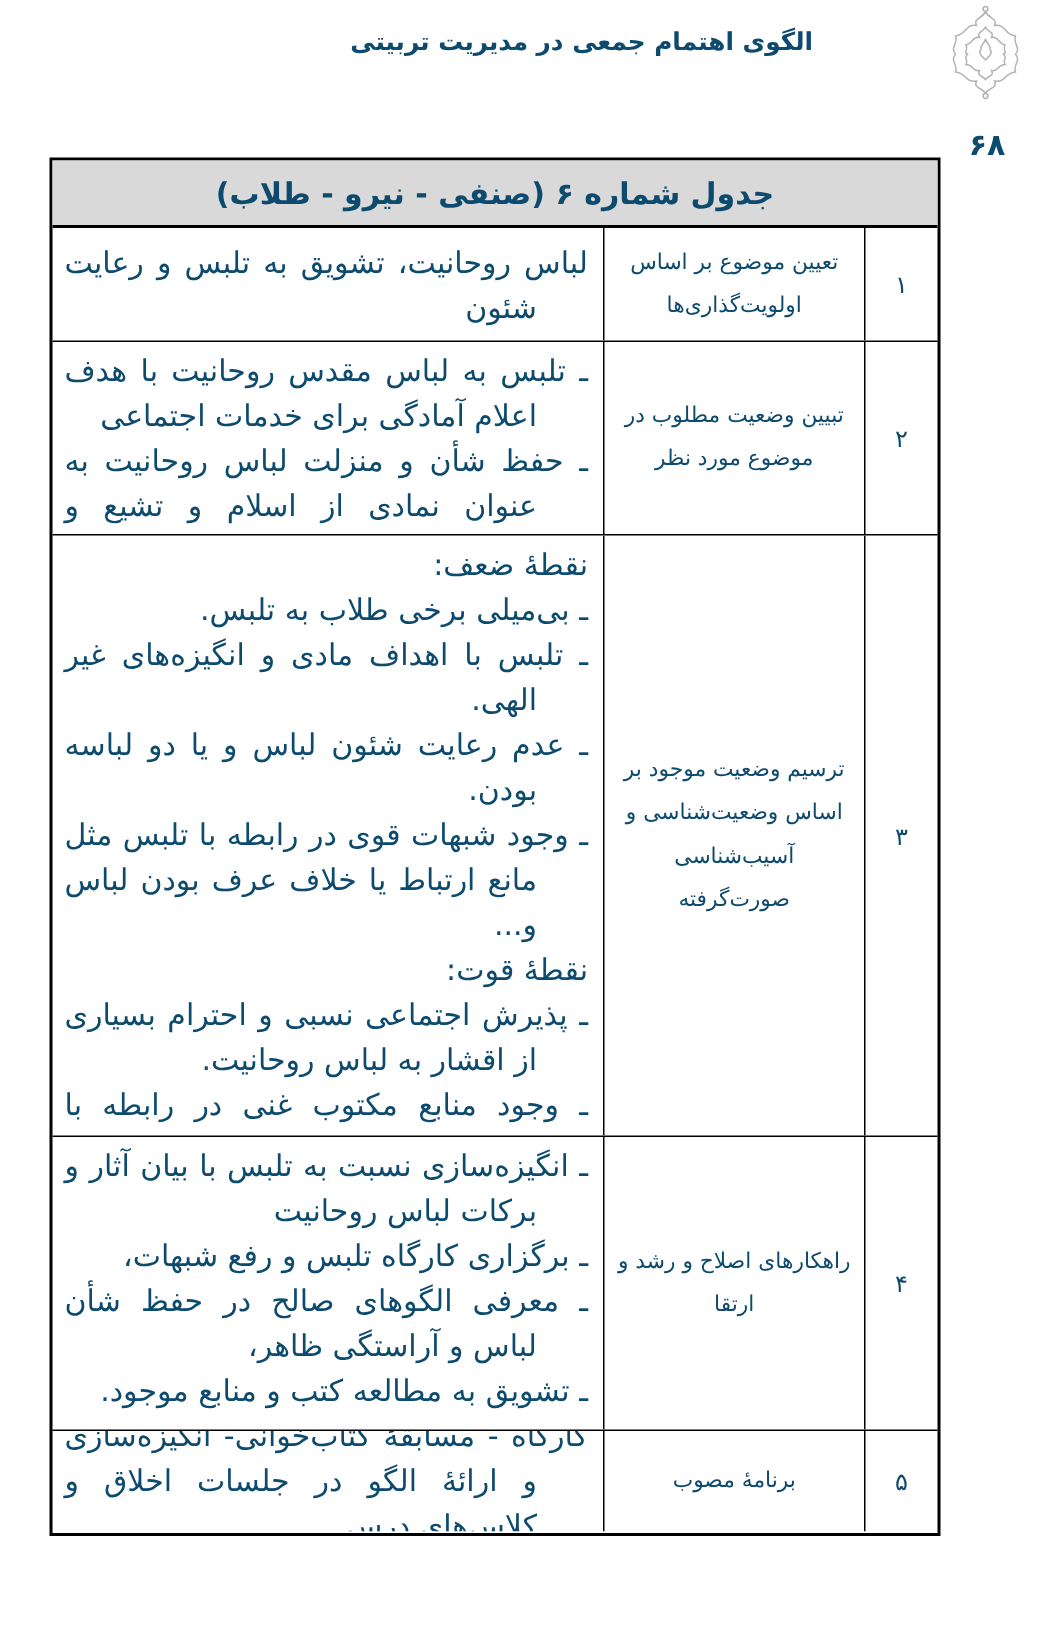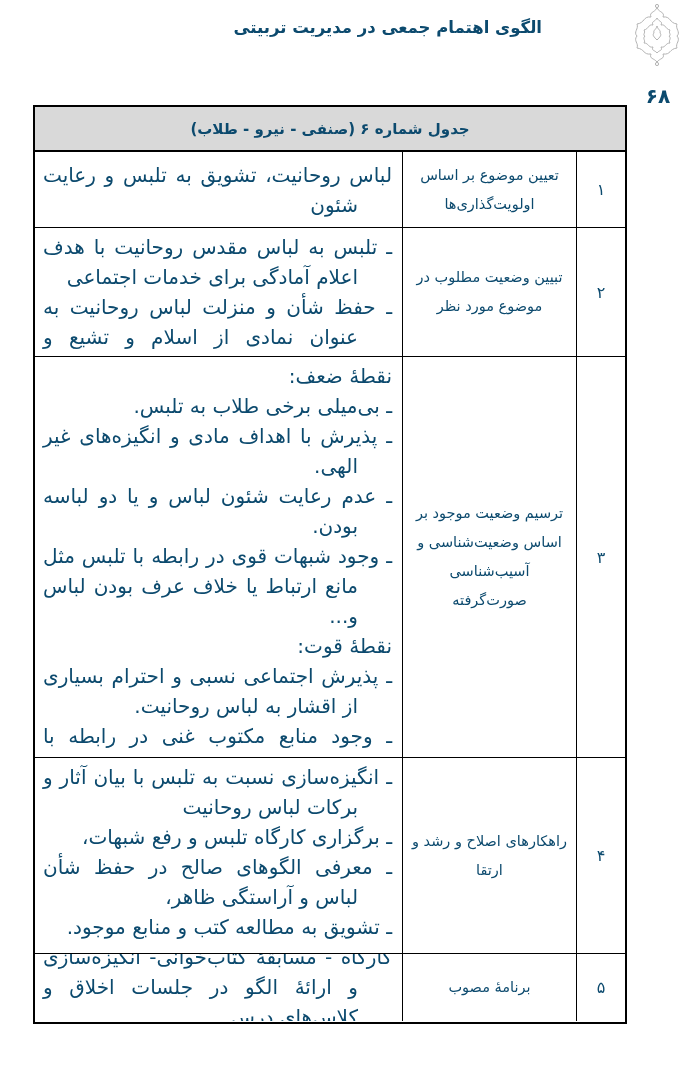--- a/index.html
+++ b/index.html
@@ -16,21 +16,21 @@
     position:absolute;top:84px;left:634px;width:48px;text-align:center;
     font-size:20px;font-weight:bold;
   }
   .ptable{
     position:absolute;top:105px;left:33px;width:594px;height:919px;
     border:2px solid #000;box-sizing:border-box;background:#fff;
   }
   .thead{
     height:45px;background:#d9d9d9;border-bottom:2px solid #000;
     display:flex;align-items:center;justify-content:center;
-    font-weight:bold;font-size:15px;box-sizing:border-box;
+    font-weight:bold;font-size:20px;box-sizing:border-box;
   }
   .row{display:flex;border-bottom:1.5px solid #000;box-sizing:border-box;overflow:hidden;}
   .row:last-child{border-bottom:none;}
   .r1{height:76px;}
   .r2{height:129px;}
   .r3{height:401px;}
   .r4{height:196px;}
   .r5{height:66.5px;}
   .cell{box-sizing:border-box;overflow:hidden;}
   .cell-num{
@@ -91,21 +91,21 @@
         <div class="item">ـ حفظ شأن و منزلت لباس روحانیت به عنوان نمادی از اسلام و تشیع و ارزش‌های دینی.</div>
       </div>
     </div>
 
     <div class="row r3">
       <div class="cell cell-num">۳</div>
       <div class="cell cell-stage">ترسیم وضعیت موجود بر اساس وضعیت‌شناسی و آسیب‌شناسی صورت‌گرفته</div>
       <div class="cell cell-content">
         <div class="item">نقطهٔ ضعف:</div>
         <div class="item">ـ بی‌میلی برخی طلاب به تلبس.</div>
-        <div class="item">ـ پذیرش با اهداف مادی و انگیزه‌های غیر الهی.</div>
+        <div class="item">ـ تلبس با اهداف مادی و انگیزه‌های غیر الهی.</div>
         <div class="item">ـ عدم رعایت شئون لباس و یا دو لباسه بودن.</div>
         <div class="item">ـ وجود شبهات قوی در رابطه با تلبس مثل مانع ارتباط یا خلاف عرف بودن لباس و...</div>
         <div class="item">نقطهٔ قوت:</div>
         <div class="item">ـ پذیرش اجتماعی نسبی و احترام بسیاری از اقشار به لباس روحانیت.</div>
         <div class="item">ـ وجود منابع مکتوب غنی در رابطه با تلبس.</div>
       </div>
     </div>
 
     <div class="row r4">
       <div class="cell cell-num">۴</div>

